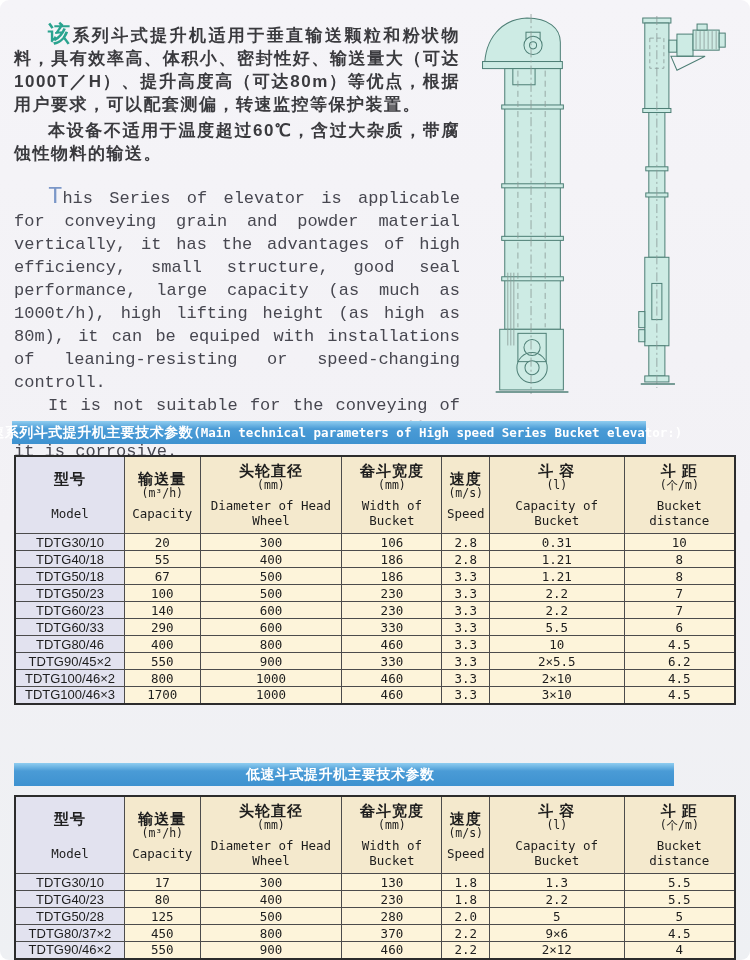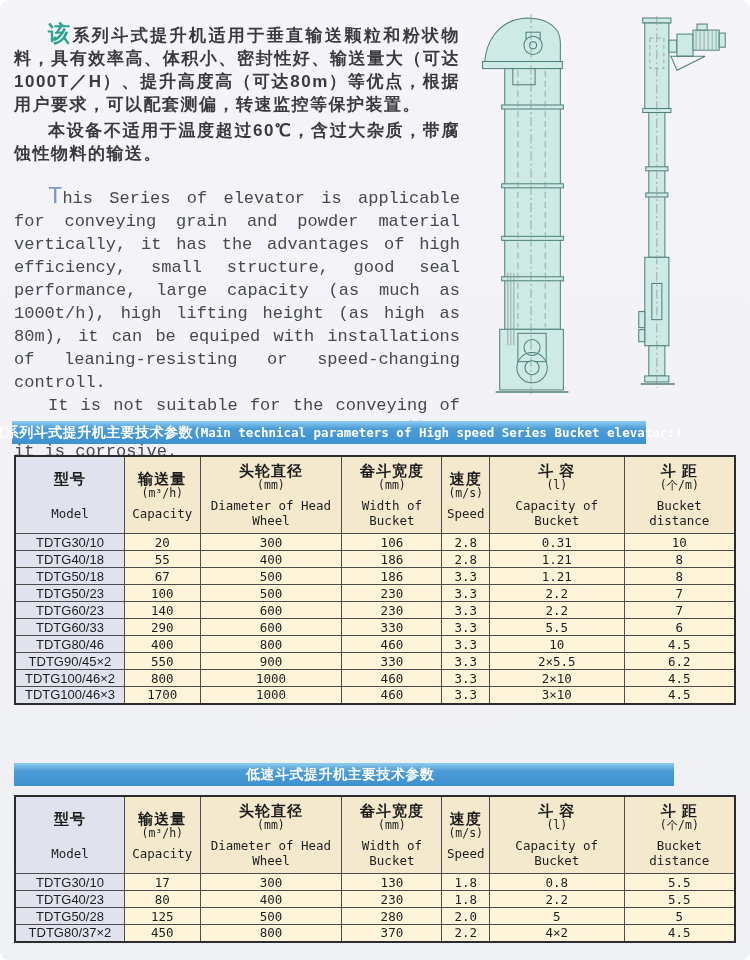--- a/index.html
+++ b/index.html
@@ -341,21 +341,21 @@
           </th>
         </tr>
       </thead>
       <tbody>
         <tr>
           <td class="model-col">TDTG30/10</td>
           <td>17</td>
           <td>300</td>
           <td>130</td>
           <td>1.8</td>
-          <td>0.8</td>
+          <td>1.3</td>
           <td>5.5</td>
         </tr>
         <tr>
           <td class="model-col">TDTG40/23</td>
           <td>80</td>
           <td>400</td>
           <td>230</td>
           <td>1.8</td>
           <td>2.2</td>
           <td>5.5</td>
@@ -368,19 +368,28 @@
           <td>2.0</td>
           <td>5</td>
           <td>5</td>
         </tr>
         <tr>
           <td class="model-col">TDTG80/37×2</td>
           <td>450</td>
           <td>800</td>
           <td>370</td>
           <td>2.2</td>
-          <td>4×2</td>
+          <td>9×6</td>
           <td>4.5</td>
+        </tr>
+        <tr>
+          <td class="model-col">TDTG90/46×2</td>
+          <td>550</td>
+          <td>900</td>
+          <td>460</td>
+          <td>2.2</td>
+          <td>2×12</td>
+          <td>4</td>
         </tr>
       </tbody>
     </table>
 
 </div>
 
 </body></html>

